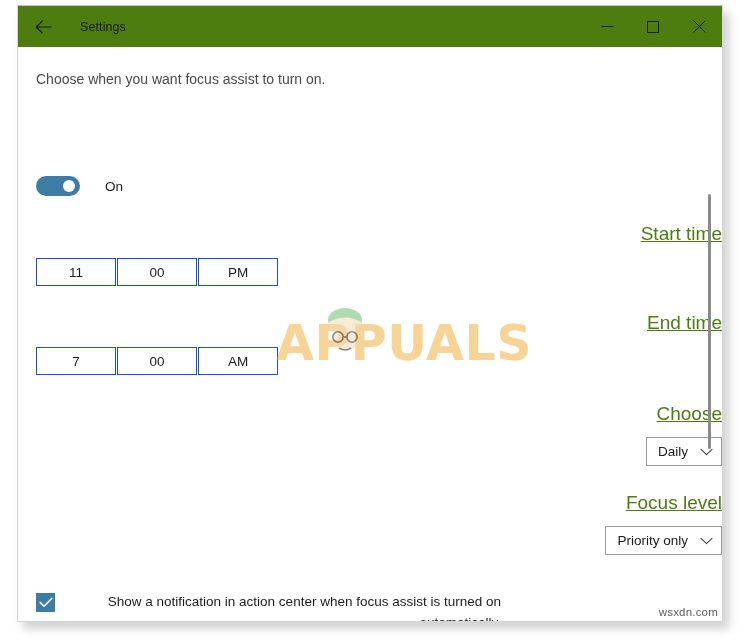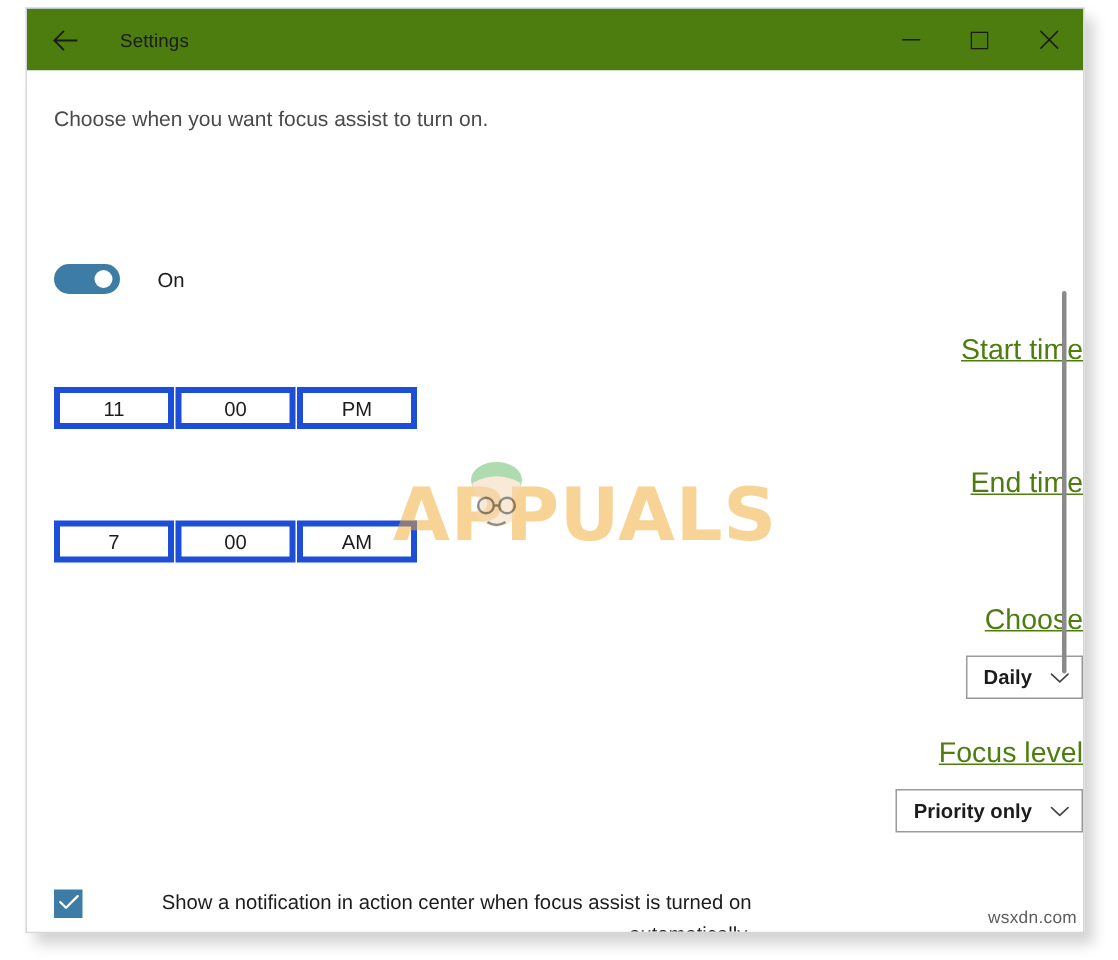--- a/index.html
+++ b/index.html
@@ -153,21 +153,21 @@
 
   .field-label {
     font-size: 19px;
     color: #4d7c0f;
     text-decoration: underline;
   }
 
   
   .time-row { display: flex; }
   .time-cell {
-    border: 4px solid #1d4ed8;
+    border: 1px solid #1d4ed8;
     height: 28px;
     display: flex;
     align-items: center;
     justify-content: center;
     font-size: 13.5px;
     color: #1c1c1c;
     background: #ffffff;
     box-sizing: border-box;
     margin-right: 1px;
   }
@@ -182,21 +182,20 @@
     display: inline-flex;
     align-items: center;
     background: #ffffff;
     box-sizing: border-box;
     padding: 0 8px 0 11px;
   }
   .combo-text {
     font-size: 13.5px;
     color: #1c1c1c;
     white-space: nowrap;
-    font-weight: bold;
   }
   .combo-chevron {
     margin-left: 12px;
     display: flex;
     align-items: center;
     flex: none;
   }
 
   
   #checkbox-row {
@@ -235,21 +234,21 @@
     top: 105px;
     width: 3px;
     height: 255px;
     background: #8a8a8a;
     border-radius: 2px;
   }
 
   
   #appuals-watermark {
     position: absolute;
-    left: 244px;
+    left: 258px;
     top: 272px;
     pointer-events: none;
     user-select: none;
   }
   #appuals-text {
     font-size: 49px;
     font-weight: 700;
     color: #f0a830;
     opacity: 0.5;
     letter-spacing: 0.5px;

